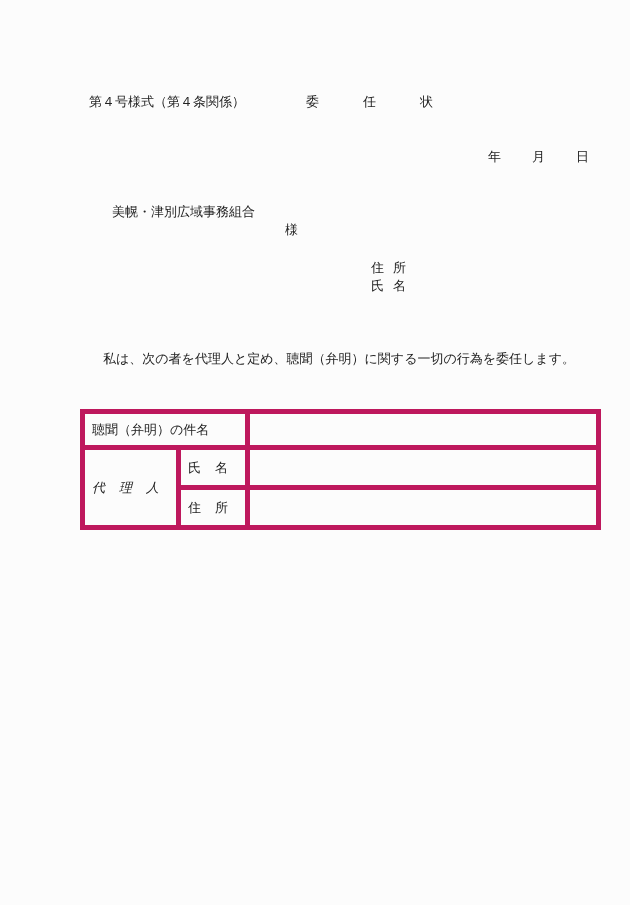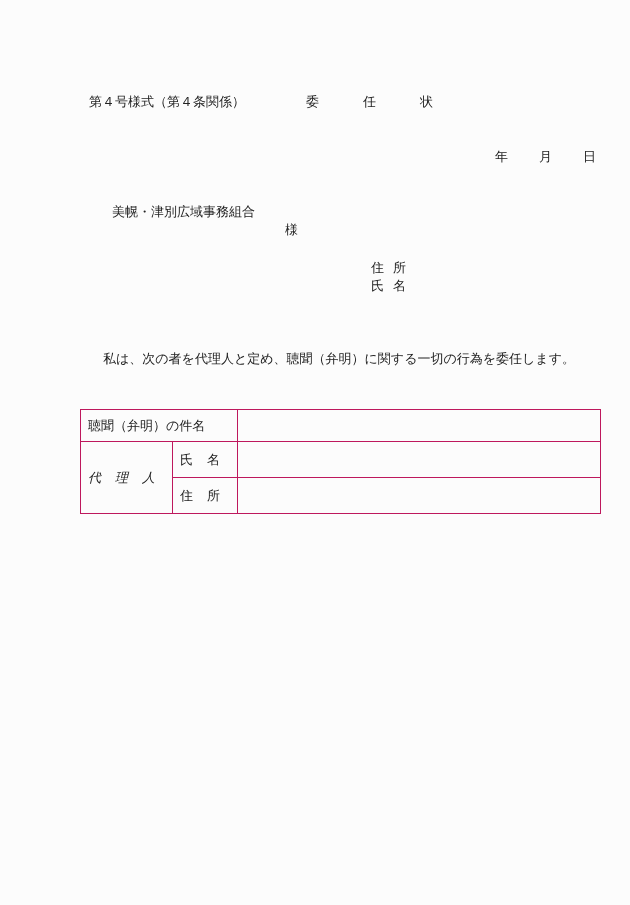--- a/index.html
+++ b/index.html
@@ -9,38 +9,38 @@
     position: relative;
     overflow: hidden;
     font-family: "DejaVu Serif", "Liberation Serif", serif;
     color: #222;
     font-size: 13px;
   }
   .abs { position: absolute; white-space: nowrap; line-height: 16px; }
   .form-id { left: 89px; top: 56px; margin-top: 38px; }
   .title { left: 282px; top: 94px; letter-spacing: 0; margin-left: 24px; }
   .title span { display: inline-block; width: 57px; }
-  .date { left: 488px; top: 149px; margin-left: 7px; }
+  .date { left: 488px; top: 149px; }
   .date span { display: inline-block; width: 44px; }
   .addressee { left: 112px; top: 204px; }
   .sama { left: 285px; top: 222px; }
   .sender-addr { left: 371px; top: 260px; }
   .sender-name { left: 371px; top: 278px; }
   .sender-label span { display: inline-block; width: 22px; }
   .body-text { left: 103px; top: 352px; font-family: Liberation Mono, monospace; }
 
   table.proxy {
     position: absolute;
     left: 80px; top: 409px;
     width: 521px;
     border-collapse: collapse;
     font-size: 13px;
   }
   table.proxy td {
-    border: 1px solid #be185d;
+    border: 5px solid #be185d;
     padding: 0 0 0 7px;
     vertical-align: middle;
     white-space: nowrap;
   }
   .r1 td { height: 31px; }
   .r2 td { height: 35px; }
   .r3 td { height: 35px; }
   .c1 { width: 84px; font-style: italic; }
   .c2 { width: 57px; }
   .spaced span { display: inline-block; }

